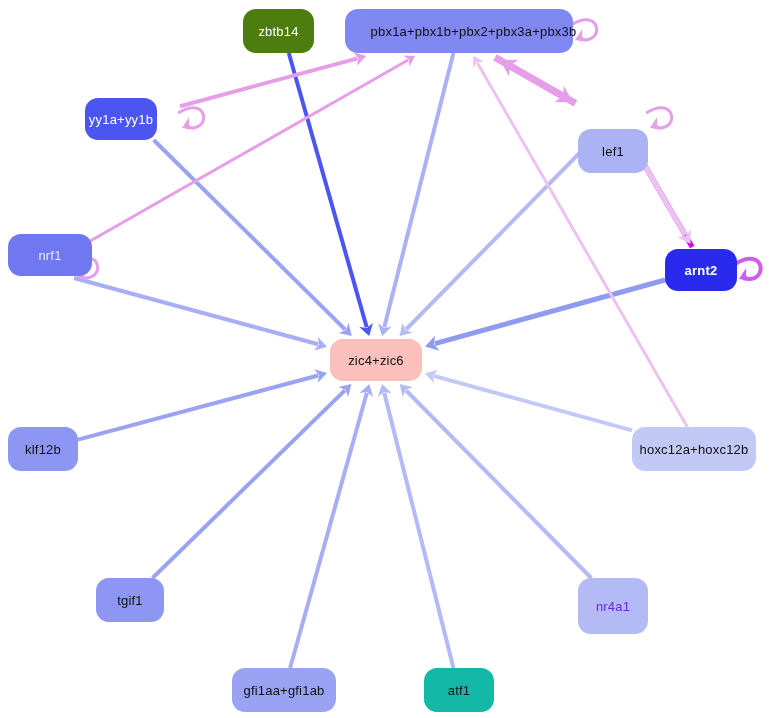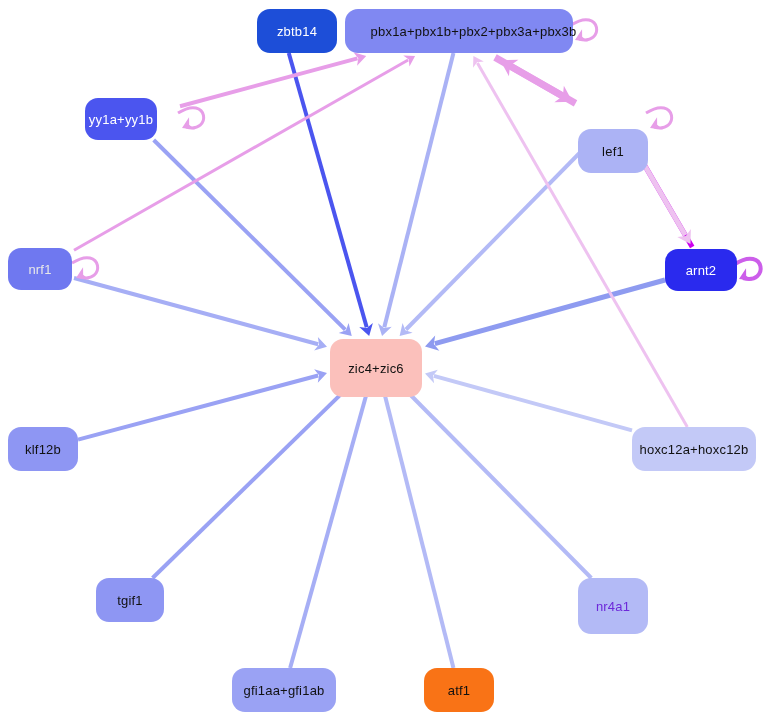--- a/index.html
+++ b/index.html
@@ -84,53 +84,53 @@
       <line x1="152.55" y1="578" x2="344.8720686307998" y2="390.368713530927" stroke="#9aa2f4" stroke-width="4" stroke-linecap="butt"></line>
       <polygon points="351.40,384.00 338.30,386.90 345.52,389.73 348.18,397.02" fill="#9aa2f4"></polygon>
       <line x1="290.1333333333333" y1="668" x2="366.85994186952036" y2="392.78499112019875" stroke="#a6aef5" stroke-width="4" stroke-linecap="butt"></line>
       <polygon points="369.31,384.00 359.44,393.08 367.10,391.91 373.06,396.88" fill="#a6aef5"></polygon>
       <line x1="453.46666666666664" y1="668" x2="384.2608988204385" y2="392.84453747885175" stroke="#b3baf6" stroke-width="4" stroke-linecap="butt"></line>
       <polygon points="382.04,384.00 377.96,396.78 384.04,391.96 391.67,393.33" fill="#b3baf6"></polygon>
       <line x1="591.275" y1="578" x2="406.10812853000164" y2="390.4892440810143" stroke="#b3baf6" stroke-width="4" stroke-linecap="butt"></line>
       <polygon points="399.70,384.00 402.68,397.08 405.47,389.84 412.74,387.15" fill="#b3baf6"></polygon>
     </svg>
   <div id="node-layer">
-      <div class="node" style="left: 257px; top: 9px; width: 80px; height: 44px; background: #1d4ed8; color: rgb(255, 255, 255);">
+      <div class="node" style="left: 243px; top: 9px; width: 71px; height: 44px; background: #4d7c0f; color: rgb(255, 255, 255);">
         <span>zbtb14</span>
       </div>
       <div class="node" style="left: 345px; top: 9px; width: 228px; height: 44px; background: rgb(128, 136, 242); color: rgb(17, 17, 17); padding-left: 29px;">
         <span>pbx1a+pbx1b+pbx2+pbx3a+pbx3b</span>
       </div>
       <div class="node" style="left: 85px; top: 98px; width: 72px; height: 42px; background: rgb(75, 85, 239); color: rgb(255, 255, 255);">
         <span>yy1a+yy1b</span>
       </div>
       <div class="node" style="left: 578px; top: 97px; width: 70px; height: 44px; background: rgb(172, 179, 245); color: rgb(17, 17, 17); margin-top: 32px;">
         <span>lef1</span>
       </div>
-      <div class="node" style="left: 8px; top: 248px; width: 64px; height: 42px; background: rgb(111, 120, 240); color: rgb(232, 232, 232);">
+      <div class="node" style="left: 8px; top: 234px; width: 84px; height: 42px; background: rgb(111, 120, 240); color: rgb(232, 232, 232);">
         <span>nrf1</span>
       </div>
-      <div class="node" style="left: 665px; top: 249px; width: 72px; height: 42px; background: rgb(42, 42, 238); color: rgb(255, 255, 255);">
+      <div class="node" style="left: 665px; top: 249px; width: 72px; height: 42px; background: rgb(42, 42, 238); color: rgb(255, 255, 255); font-weight: bold;">
         <span>arnt2</span>
       </div>
-      <div class="node" style="left: 330px; top: 339px; width: 92px; height: 58px; background: rgb(251, 192, 187); color: rgb(17, 17, 17);">
+      <div class="node" style="left: 330px; top: 339px; width: 92px; height: 42px; background: rgb(251, 192, 187); color: rgb(17, 17, 17);">
         <span>zic4+zic6</span>
       </div>
       <div class="node" style="left: 8px; top: 427px; width: 70px; height: 44px; background: rgb(142, 150, 243); color: rgb(17, 17, 17);">
         <span>klf12b</span>
       </div>
       <div class="node" style="left: 632px; top: 427px; width: 124px; height: 44px; background: rgb(195, 201, 247); color: rgb(17, 17, 17);">
         <span>hoxc12a+hoxc12b</span>
       </div>
       <div class="node" style="left: 96px; top: 578px; width: 68px; height: 44px; background: rgb(142, 150, 243); color: rgb(17, 17, 17);">
         <span>tgif1</span>
       </div>
       <div class="node" style="left: 578px; top: 578px; width: 70px; height: 56px; background: rgb(179, 186, 246); color: #6d28d9;">
         <span>nr4a1</span>
       </div>
       <div class="node" style="left: 232px; top: 668px; width: 104px; height: 44px; background: rgb(154, 162, 244); color: rgb(17, 17, 17);">
         <span>gfi1aa+gfi1ab</span>
       </div>
-      <div class="node" style="left: 424px; top: 668px; width: 70px; height: 44px; background: #f97316; color: rgb(17, 17, 17);">
+      <div class="node" style="left: 424px; top: 668px; width: 70px; height: 44px; background: #14b8a6; color: rgb(17, 17, 17);">
         <span>atf1</span>
       </div>
     </div>
 </div>
 
 </body></html>

